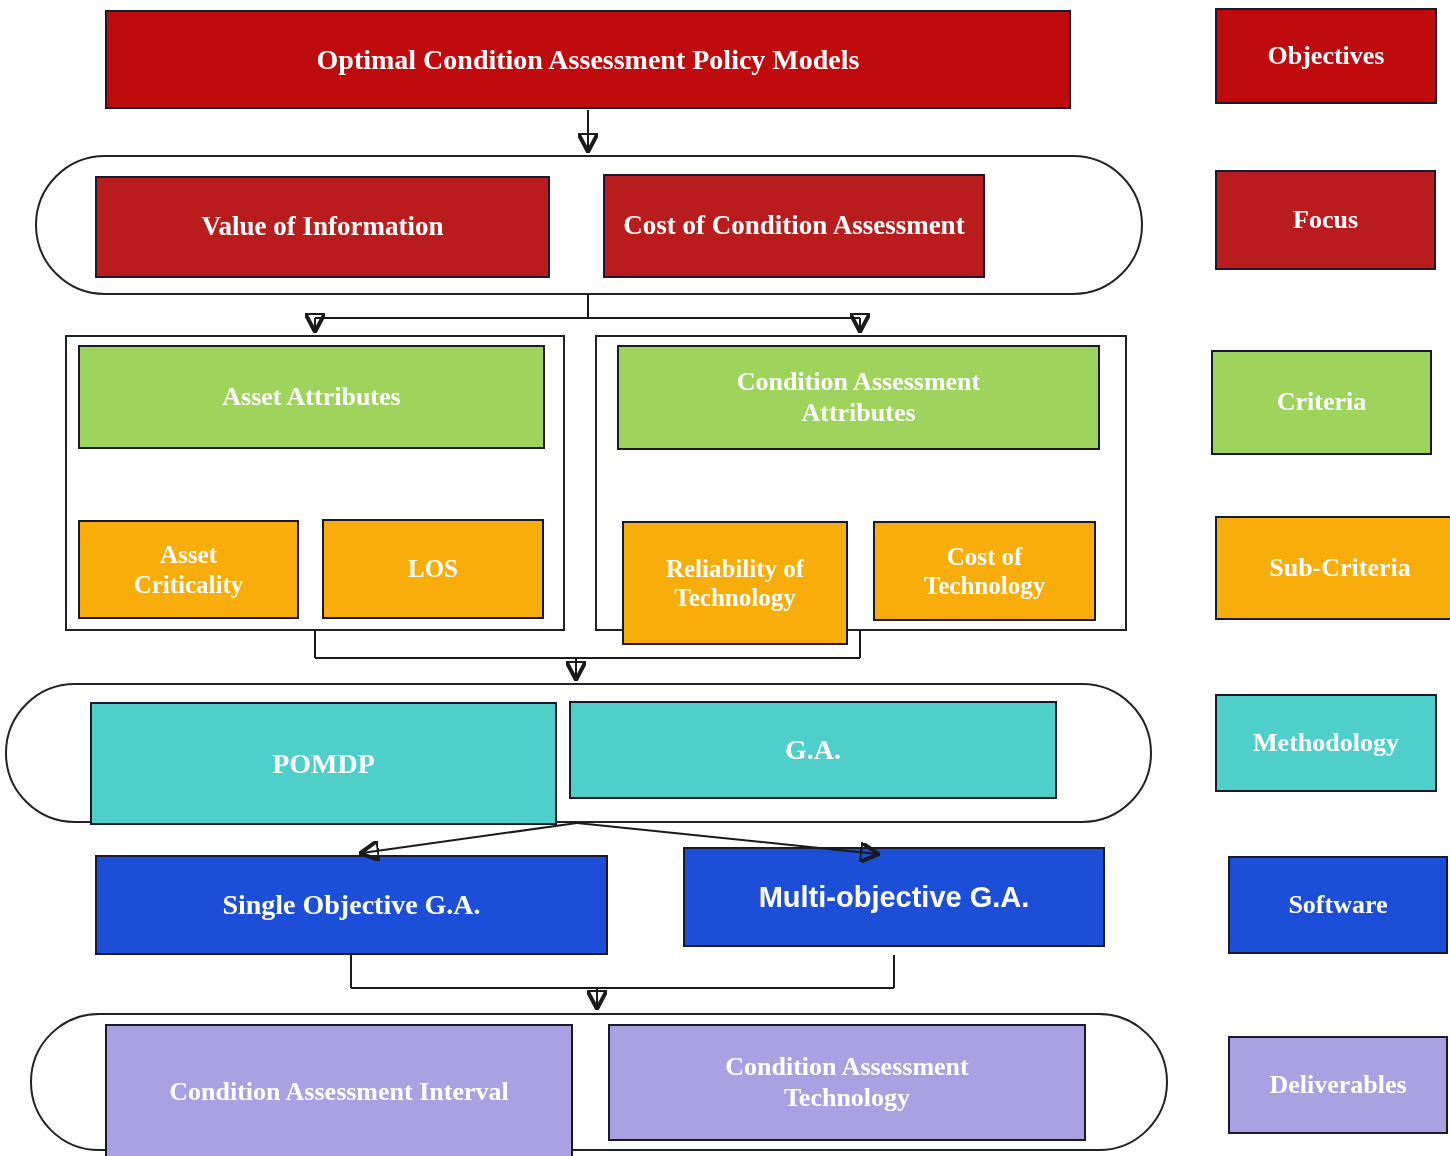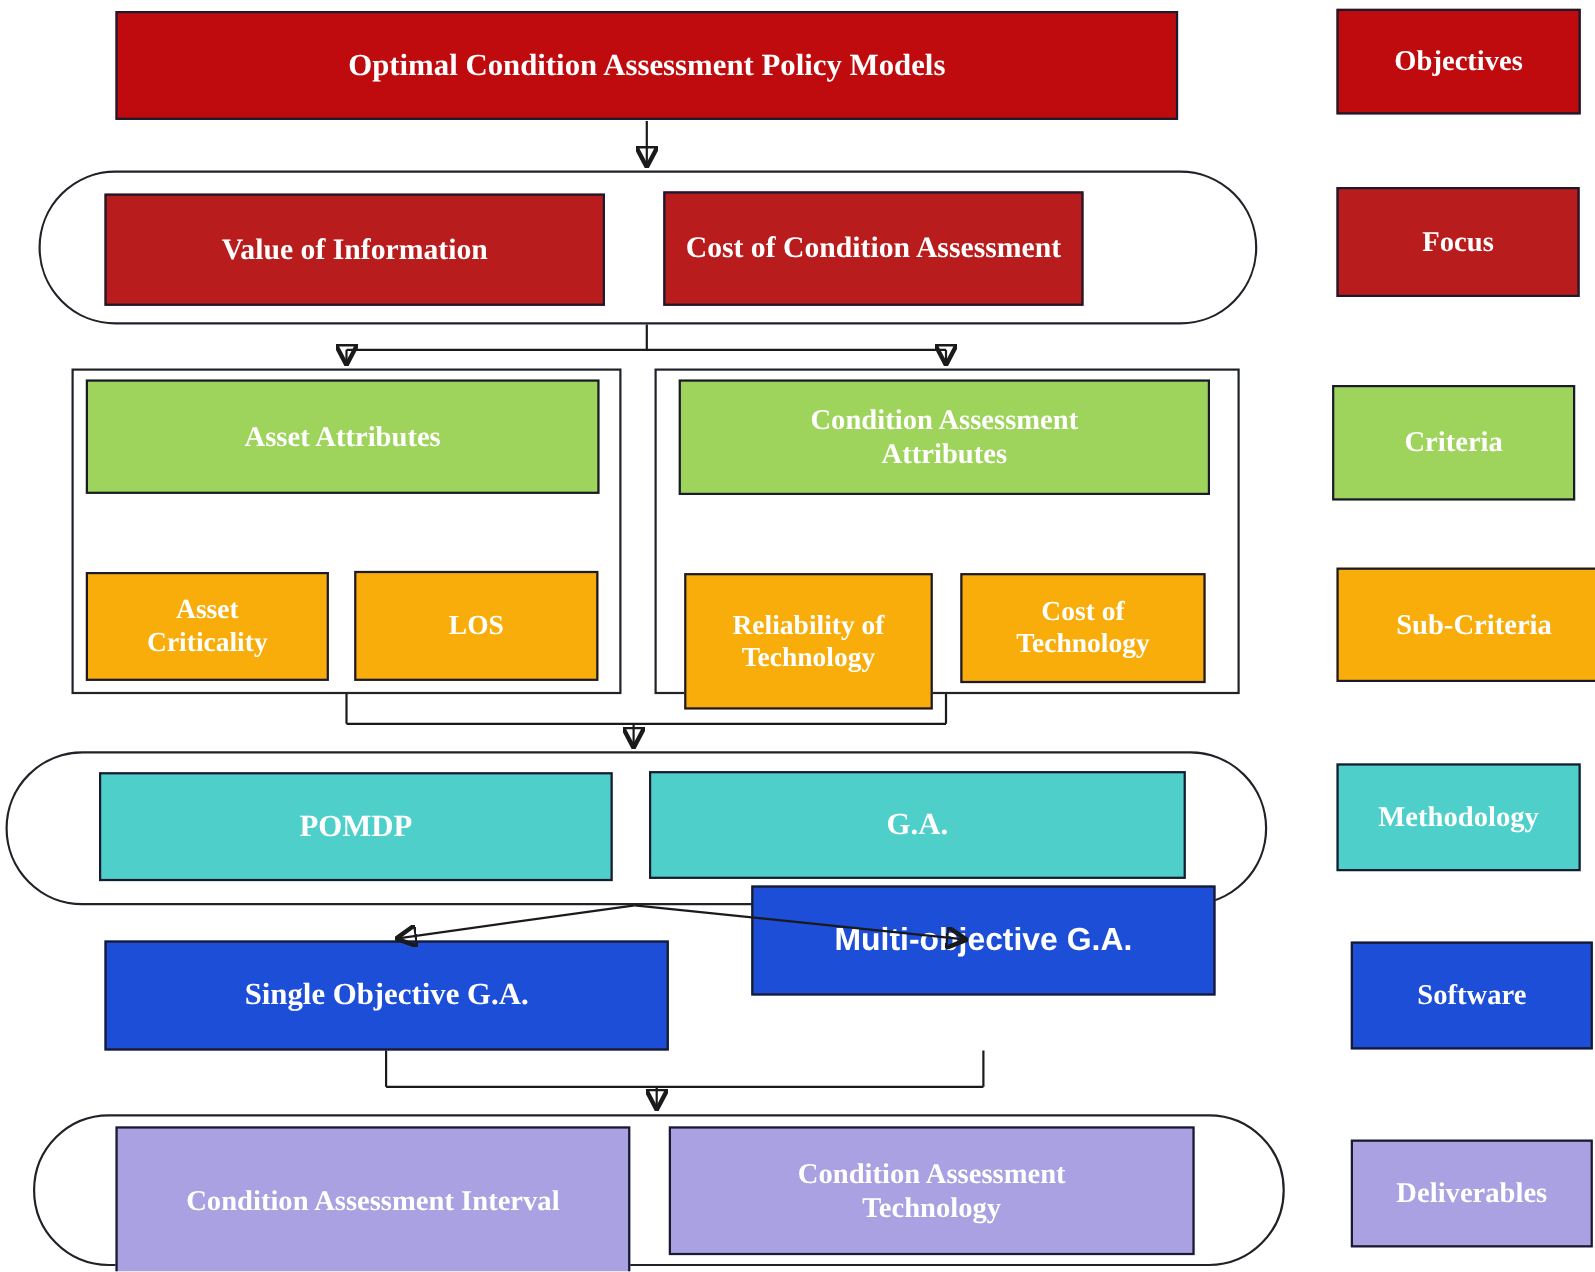--- a/index.html
+++ b/index.html
@@ -92,25 +92,25 @@
 
   <div class="box c-green fs-26" style="left:78px;top:345px;width:467px;height:104px;">Asset Attributes</div>
   <div class="box c-green fs-26" style="left:617px;top:345px;width:483px;height:105px;padding:0 60px;">Condition Assessment Attributes</div>
 
   <div class="box c-orange fs-25" style="left:78px;top:520px;width:221px;height:99px;padding:0 30px;">Asset Criticality</div>
   <div class="box c-orange fs-25" style="left:322px;top:519px;width:222px;height:100px;">LOS</div>
   <div class="box c-orange fs-25" style="left:622px;top:521px;width:226px;height:124px;padding:0 26px;">Reliability of Technology</div>
   <div class="box c-orange fs-25" style="left:873px;top:521px;width:223px;height:100px;padding:0 40px;">Cost of Technology</div>
 
   <div class="stadium" style="left:5px;top:683px;width:1147px;height:140px;border-radius:70px;"></div>
-  <div class="box c-teal fs-28" style="left:90px;top:702px;width:467px;height:99px;">POMDP</div>
-  <div class="box c-teal fs-28" style="left:590px;top:701px;width:488px;height:98px;">G.A.</div>
+  <div class="box c-teal fs-28" style="left:90px;top:702px;width:467px;height:123px;">POMDP</div>
+  <div class="box c-teal fs-28" style="left:569px;top:701px;width:488px;height:98px;">G.A.</div>
 
   <div class="box c-red fs-28" style="left:95px;top:855px;width:513px;height:100px;">Single Objective G.A.</div>
-  <div class="box c-red sans" style="left:683px;top:805px;width:422px;height:100px;">Multi-objective G.A.</div>
+  <div class="box c-red sans" style="left:683px;top:847px;width:422px;height:100px;">Multi-objective G.A.</div>
 
   <div class="stadium" style="left:30px;top:1013px;width:1138px;height:138px;border-radius:69px;"></div>
   <div class="box c-purple fs-26" style="left:105px;top:1024px;width:468px;height:136px;">Condition Assessment Interval</div>
   <div class="box c-purple fs-26" style="left:608px;top:1024px;width:478px;height:117px;padding:0 70px;">Condition Assessment Technology</div>
 
   <div class="box c-darkred fs-26" style="left:1215px;top:8px;width:222px;height:96px;">Objectives</div>
   <div class="box c-blue fs-26" style="left:1215px;top:170px;width:221px;height:100px;">Focus</div>
   <div class="box c-green fs-26" style="left:1211px;top:350px;width:221px;height:105px;">Criteria</div>
   <div class="box c-orange fs-26" style="left:1215px;top:516px;width:250px;height:104px;">Sub-Criteria</div>
   <div class="box c-teal fs-26" style="left:1215px;top:694px;width:222px;height:98px;">Methodology</div>

